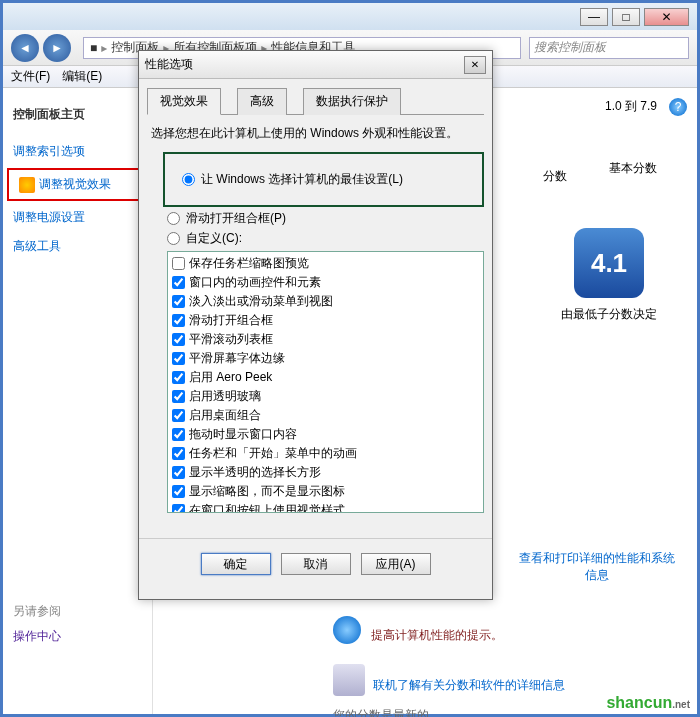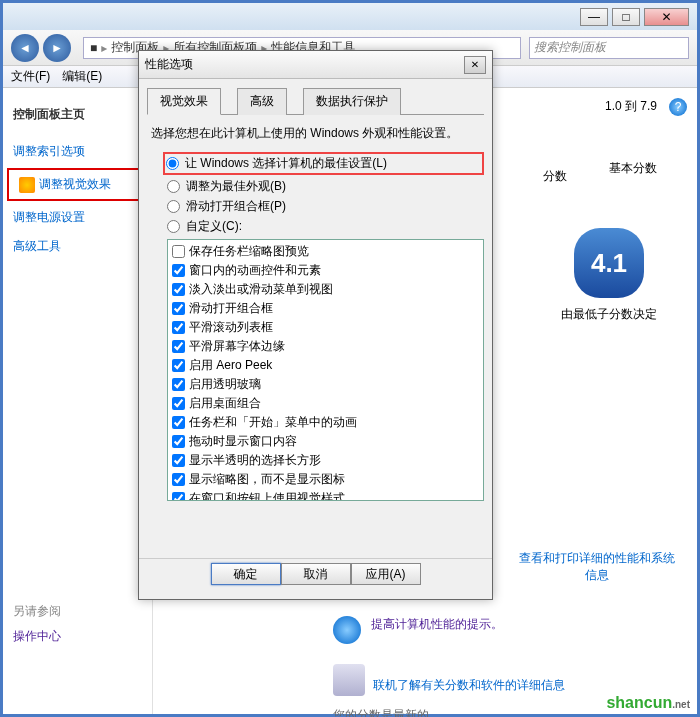--- a/index.html
+++ b/index.html
@@ -20,48 +20,48 @@
 .sidebar{width:150px;background:#fff;padding:12px 0;border-right:1px solid #e0e0e0}
 .sidebar-item{padding:6px 10px;color:#0066cc;cursor:pointer;font-size:12px}
 .sidebar-item.home{color:#333;font-weight:bold;margin-bottom:8px}
 .sidebar-item.hl{border:2px solid #d00;margin:2px 4px;display:flex;align-items:center}
 .sidebar-item .icon{width:16px;height:16px;margin-right:4px;display:inline-block}
 .shield{background:radial-gradient(#ffcc00,#ff8800);border-radius:2px}
 .sidebar-footer{padding:12px 10px;color:#888}
 .sidebar-footer a{color:#4c1d95;display:block;margin-top:8px}
 .main-area{flex:1;padding:20px;background:#fff;position:relative}
 .score-box{position:absolute;right:40px;top:140px;text-align:center}
-.score-badge{width:70px;height:70px;background:linear-gradient(#4a8bd4,#1a4a9e);border-radius:26px;color:#fff;font-size:26px;font-weight:bold;display:flex;align-items:center;justify-content:center;margin:0 auto 8px}
+.score-badge{width:70px;height:70px;background:linear-gradient(#4a8bd4,#1a4a9e);border-radius:12px;color:#fff;font-size:26px;font-weight:bold;display:flex;align-items:center;justify-content:center;margin:0 auto 8px}
 .score-range{position:absolute;right:40px;top:10px;font-size:12px}
 .basic-score{position:absolute;right:40px;top:72px;font-size:12px}
 .detail-link{position:absolute;right:20px;bottom:130px;color:#0066cc;text-align:center;width:160px}
-.tip-row{position:absolute;bottom:70px;left:180px;display:flex;align-items:flex-start;color:#4c1d95}
+.tip-row{position:absolute;bottom:70px;left:180px;display:flex;align-items:flex-end;color:#7f1d1d}
 .tip-row .icon{width:28px;height:28px;background:radial-gradient(#8cf,#06c);border-radius:50%;margin-right:10px}
 .online-link{position:absolute;bottom:20px;left:220px;color:#0066cc;width:200px}
 .online-icon{position:absolute;bottom:18px;left:180px;width:32px;height:32px;background:linear-gradient(#e0e0f0,#b0b0d0);border-radius:4px}
 .latest{position:absolute;bottom:-10px;left:180px;color:#666}
 .help-icon{position:absolute;top:10px;right:10px;width:18px;height:18px;border-radius:50%;background:radial-gradient(#8cf,#06c);color:#fff;display:flex;align-items:center;justify-content:center;cursor:pointer}
 
 
 .dialog{position:absolute;top:50px;left:138px;width:355px;height:550px;background:#f0f0f0;border:1px solid #666;box-shadow:0 0 10px rgba(0,0,0,0.3);z-index:10}
 .dlg-title{height:28px;background:linear-gradient(#fcfcfc,#e4e4e4);display:flex;align-items:center;justify-content:space-between;padding:0 6px;border-bottom:1px solid #bbb}
 .dlg-close{width:22px;height:18px;border:1px solid #888;background:linear-gradient(#f0f0f0,#d0d0d0);display:flex;align-items:center;justify-content:center;cursor:pointer;font-size:10px}
 .dlg-body{padding:8px}
 .tabs{display:flex;border-bottom:1px solid #999;margin-bottom:10px}
 .tab{padding:4px 12px;border:1px solid #999;border-bottom:none;margin-right:16px;background:#e8e8e8;cursor:pointer;position:relative;top:1px}
 .tab.active{background:#f0f0f0;border-bottom:1px solid #f0f0f0}
 .desc{margin:8px 4px 10px;font-size:12px}
 .radio-group{padding-left:20px}
 .radio-row{display:flex;align-items:center;margin:3px 0}
-.radio-row.hl{border:2px solid #ef4444;padding:1px;margin-left:-4px}
+.radio-row.hl{border:2px solid #14532d;padding:17px;margin-left:-4px}
 .radio-row input{margin-right:6px}
 .checklist{border:1px solid #7a9;background:#fff;height:262px;overflow-y:scroll;margin:4px 0 0 20px;padding:2px}
 .check-row{display:flex;align-items:center;padding:1px 2px;font-size:11px}
 .check-row input{margin-right:4px}
-.dlg-buttons{display:flex;justify-content:center;padding:4px 0;border-top:1px solid #ccc;margin-top:10px}
+.dlg-buttons{display:flex;justify-content:center;gap:10px;padding:14px 0;border-top:1px solid #ccc;margin-top:10px}
 .dlg-btn{width:70px;height:22px;border:1px solid #888;background:linear-gradient(#fdfdfd,#e0e0e0);cursor:pointer;font-size:12px}
 .dlg-btn.primary{border:1px solid #4a7bc4;box-shadow:0 0 2px #4a7bc4}
 .dlg-buttons-row{position:absolute;bottom:10px;left:0;right:0}
 
 .watermark{position:absolute;bottom:5px;right:10px;color:#3a3;font-size:14px;font-weight:bold;z-index:20}
 .watermark span{color:#666;font-size:10px}
 </style>
 </head>
 <body>
 
@@ -140,24 +140,20 @@
       <div class="tab">数据执行保护</div>
     </div>
     <div class="desc">选择您想在此计算机上使用的 Windows 外观和性能设置。</div>
     <div class="radio-group">
       <div class="radio-row hl">
         <input type="radio" checked="" style="">
         <span>让 Windows 选择计算机的最佳设置(L)</span>
       </div>
       <div class="radio-row">
         <input type="radio" style="">
-        <span>调整为最佳外观(B)</span>
-      </div>
-      <div class="radio-row">
-        <input type="radio" style="">
         <span>滑动打开组合框(P)</span>
       </div>
       <div class="radio-row">
         <input type="radio" style="">
         <span>自定义(C):</span>
       </div>
     </div>
     <div class="checklist" id="checklist">
         <div class="check-row">
           <input type="checkbox" style="">
@@ -190,25 +186,25 @@
         <div class="check-row">
           <input type="checkbox" checked="" style="">
           <span>启用透明玻璃</span>
         </div>
         <div class="check-row">
           <input type="checkbox" checked="" style="">
           <span>启用桌面组合</span>
         </div>
         <div class="check-row">
           <input type="checkbox" checked="" style="">
+          <span>拖动时显示窗口内容</span>
+        </div>
+        <div class="check-row">
+          <input type="checkbox" checked="" style="">
           <span>任务栏和「开始」菜单中的动画</span>
-        </div>
-        <div class="check-row">
-          <input type="checkbox" checked="" style="">
-          <span>拖动时显示窗口内容</span>
         </div>
         <div class="check-row">
           <input type="checkbox" checked="" style="">
           <span>显示半透明的选择长方形</span>
         </div>
         <div class="check-row">
           <input type="checkbox" checked="" style="">
           <span>显示缩略图，而不是显示图标</span>
         </div>
         <div class="check-row">

